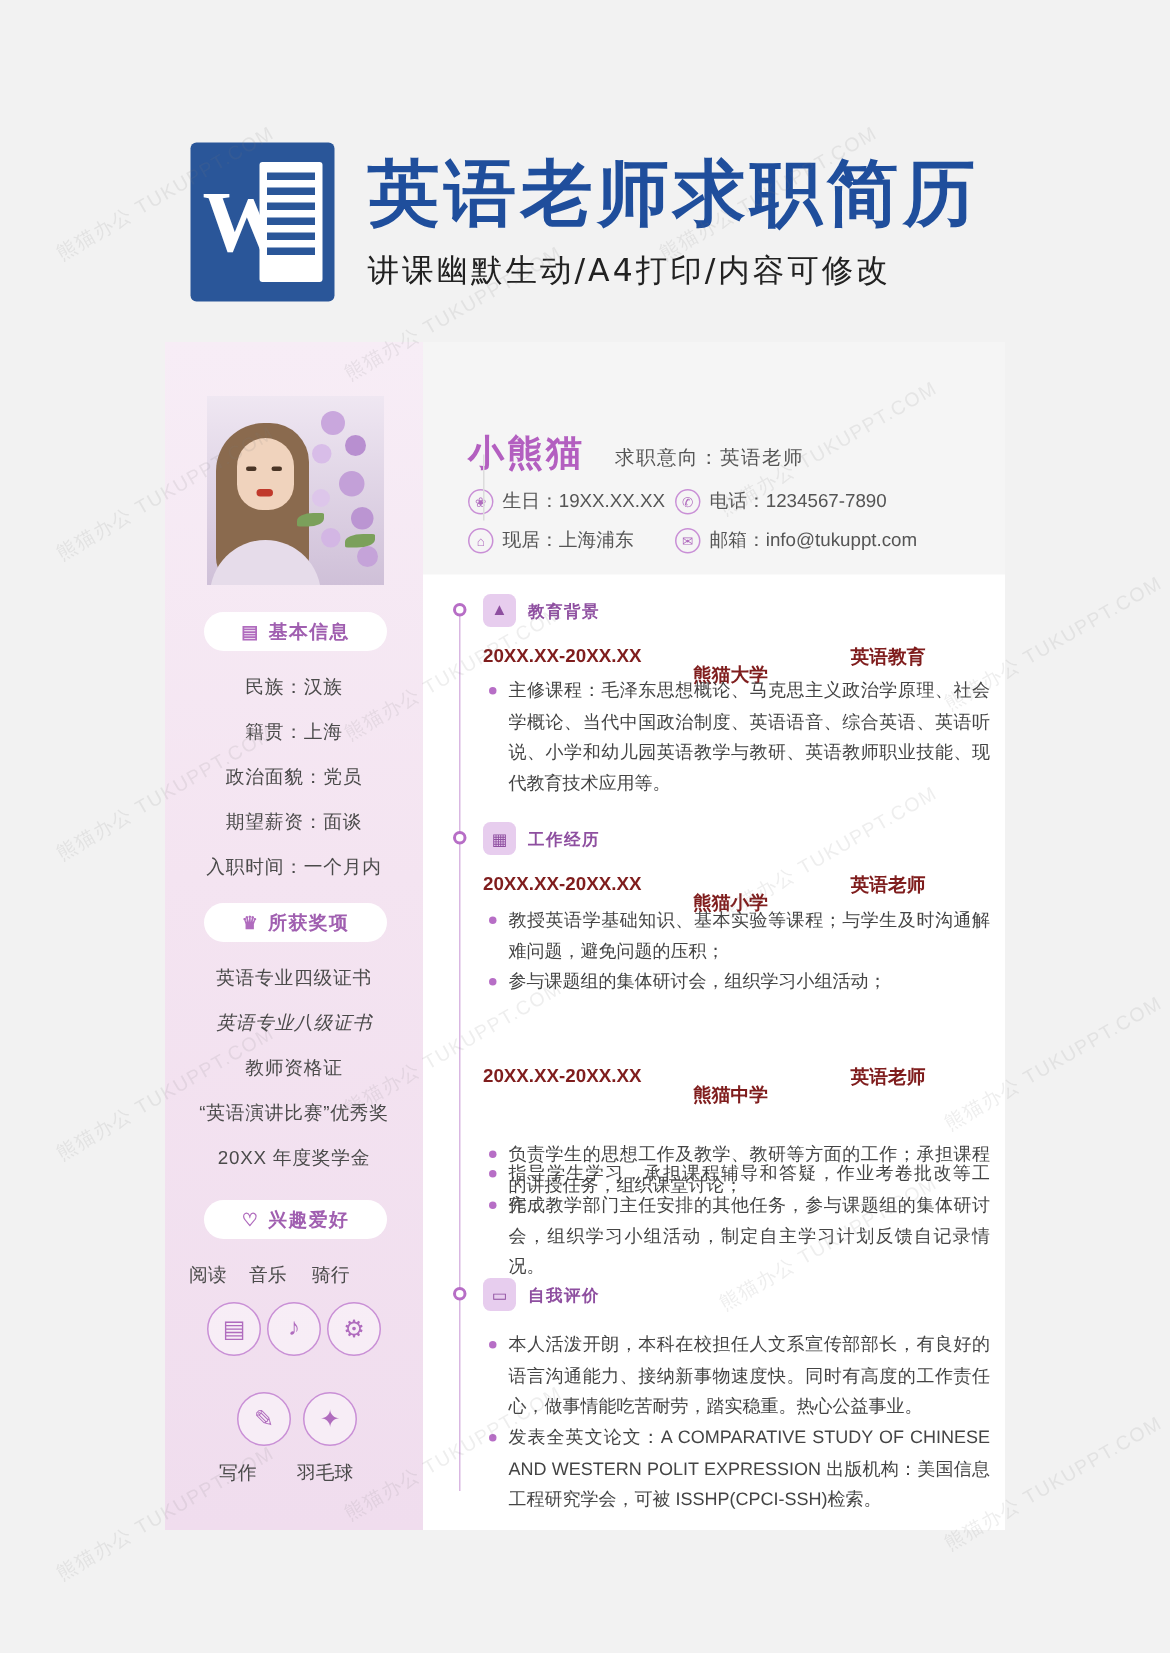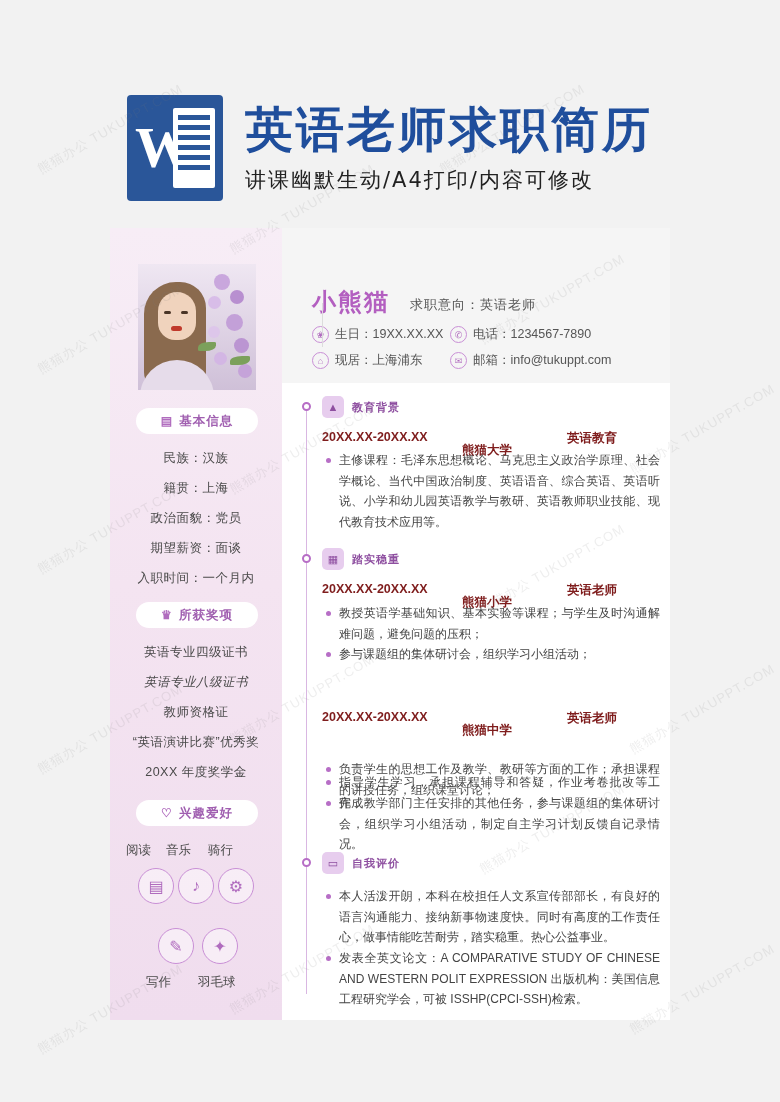--- a/index.html
+++ b/index.html
@@ -411,21 +411,21 @@
     </div>
     <div class="row-head" style="left:212px;top:202px;">
       <span class="c1">20XX.XX-20XX.XX</span>
       <span class="c2">熊猫大学</span>
       <span class="c3">英语教育</span>
     </div>
     <div class="bul" style="left:216px;top:222px;">主修课程：毛泽东思想概论、马克思主义政治学原理、社会学概论、当代中国政治制度、英语语音、综合英语、英语听说、小学和幼儿园英语教学与教研、英语教师职业技能、现代教育技术应用等。</div>
 
     <div class="sec-head" style="left:212px;top:320px;">
       <span class="badge">▦</span>
-      <span class="txt">踏实稳重</span>
+      <span class="txt">工作经历</span>
     </div>
 
     <div class="row-head" style="left:212px;top:354px;">
       <span class="c1">20XX.XX-20XX.XX</span>
       <span class="c2">熊猫小学</span>
       <span class="c3">英语老师</span>
     </div>
     <div class="bul" style="left:216px;top:375px;">教授英语学基础知识、基本实验等课程；与学生及时沟通解难问题，避免问题的压积；</div>
     <div class="bul" style="left:216px;top:416px;">参与课题组的集体研讨会，组织学习小组活动；</div>
 

